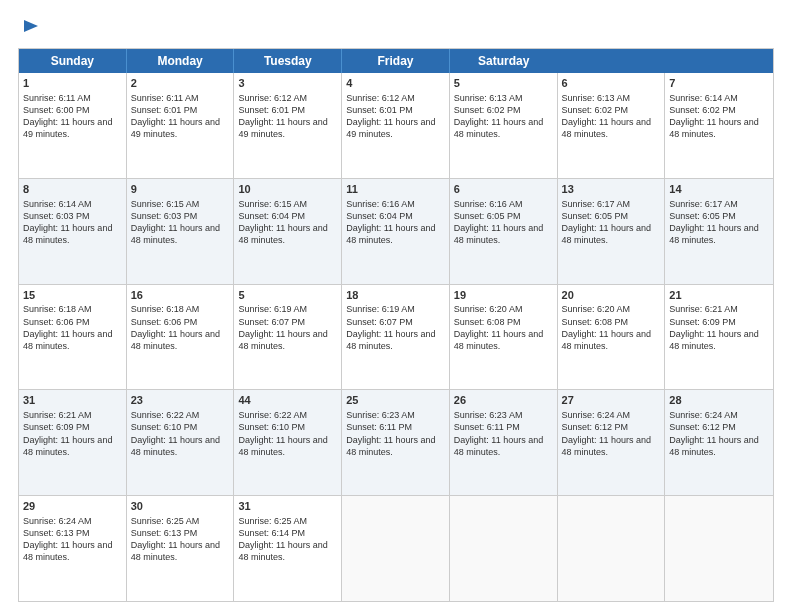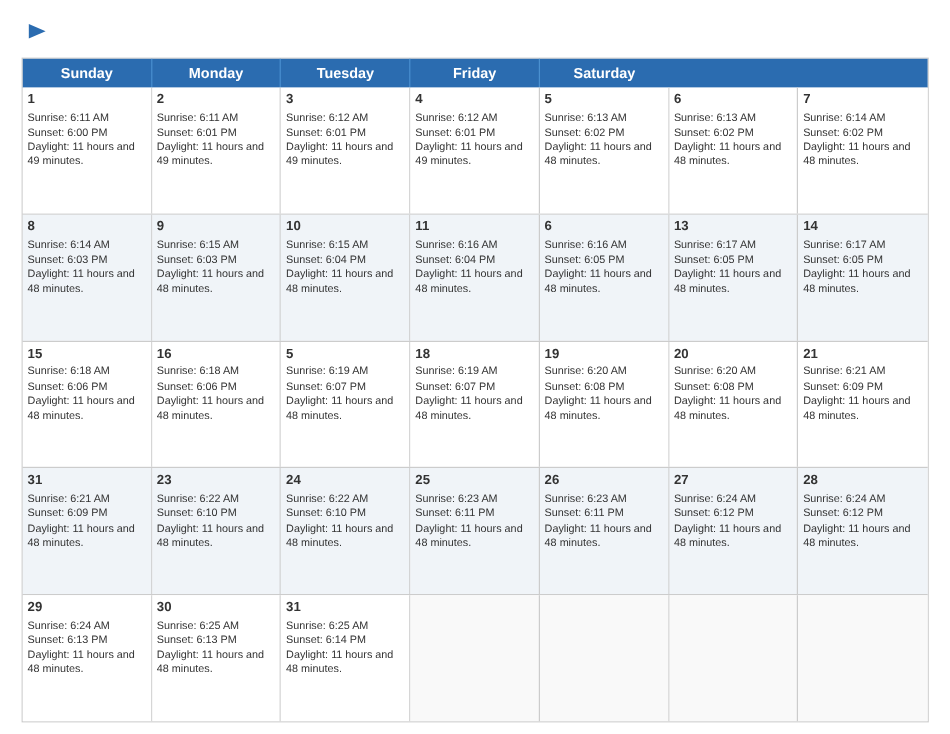--- a/index.html
+++ b/index.html
@@ -169,21 +169,21 @@
           <div class="cal-cell"><span class="day-num">16</span><span>Sunrise: 6:18 AM</span><br><span>Sunset: 6:06 PM</span><br><span>Daylight: 11 hours and 48 minutes.</span></div>
           <div class="cal-cell"><span class="day-num">5</span><span>Sunrise: 6:19 AM</span><br><span>Sunset: 6:07 PM</span><br><span>Daylight: 11 hours and 48 minutes.</span></div>
           <div class="cal-cell"><span class="day-num">18</span><span>Sunrise: 6:19 AM</span><br><span>Sunset: 6:07 PM</span><br><span>Daylight: 11 hours and 48 minutes.</span></div>
           <div class="cal-cell"><span class="day-num">19</span><span>Sunrise: 6:20 AM</span><br><span>Sunset: 6:08 PM</span><br><span>Daylight: 11 hours and 48 minutes.</span></div>
           <div class="cal-cell"><span class="day-num">20</span><span>Sunrise: 6:20 AM</span><br><span>Sunset: 6:08 PM</span><br><span>Daylight: 11 hours and 48 minutes.</span></div>
           <div class="cal-cell"><span class="day-num">21</span><span>Sunrise: 6:21 AM</span><br><span>Sunset: 6:09 PM</span><br><span>Daylight: 11 hours and 48 minutes.</span></div>
         </div>
         <div class="cal-row">
           <div class="cal-cell"><span class="day-num">31</span><span>Sunrise: 6:21 AM</span><br><span>Sunset: 6:09 PM</span><br><span>Daylight: 11 hours and 48 minutes.</span></div>
           <div class="cal-cell"><span class="day-num">23</span><span>Sunrise: 6:22 AM</span><br><span>Sunset: 6:10 PM</span><br><span>Daylight: 11 hours and 48 minutes.</span></div>
-          <div class="cal-cell"><span class="day-num">24</span><span>Sunrise: 6:22 AM</span><br><span>Sunset: 6:10 PM</span><br><span>Daylight: 11 hours and 48 minutes.</span></div>
+          <div class="cal-cell"><span class="day-num">44</span><span>Sunrise: 6:22 AM</span><br><span>Sunset: 6:10 PM</span><br><span>Daylight: 11 hours and 48 minutes.</span></div>
           <div class="cal-cell"><span class="day-num">25</span><span>Sunrise: 6:23 AM</span><br><span>Sunset: 6:11 PM</span><br><span>Daylight: 11 hours and 48 minutes.</span></div>
           <div class="cal-cell"><span class="day-num">26</span><span>Sunrise: 6:23 AM</span><br><span>Sunset: 6:11 PM</span><br><span>Daylight: 11 hours and 48 minutes.</span></div>
           <div class="cal-cell"><span class="day-num">27</span><span>Sunrise: 6:24 AM</span><br><span>Sunset: 6:12 PM</span><br><span>Daylight: 11 hours and 48 minutes.</span></div>
           <div class="cal-cell"><span class="day-num">28</span><span>Sunrise: 6:24 AM</span><br><span>Sunset: 6:12 PM</span><br><span>Daylight: 11 hours and 48 minutes.</span></div>
         </div>
         <div class="cal-row">
           <div class="cal-cell"><span class="day-num">29</span><span>Sunrise: 6:24 AM</span><br><span>Sunset: 6:13 PM</span><br><span>Daylight: 11 hours and 48 minutes.</span></div>
           <div class="cal-cell"><span class="day-num">30</span><span>Sunrise: 6:25 AM</span><br><span>Sunset: 6:13 PM</span><br><span>Daylight: 11 hours and 48 minutes.</span></div>
           <div class="cal-cell"><span class="day-num">31</span><span>Sunrise: 6:25 AM</span><br><span>Sunset: 6:14 PM</span><br><span>Daylight: 11 hours and 48 minutes.</span></div>
           <div class="cal-cell empty"></div>

